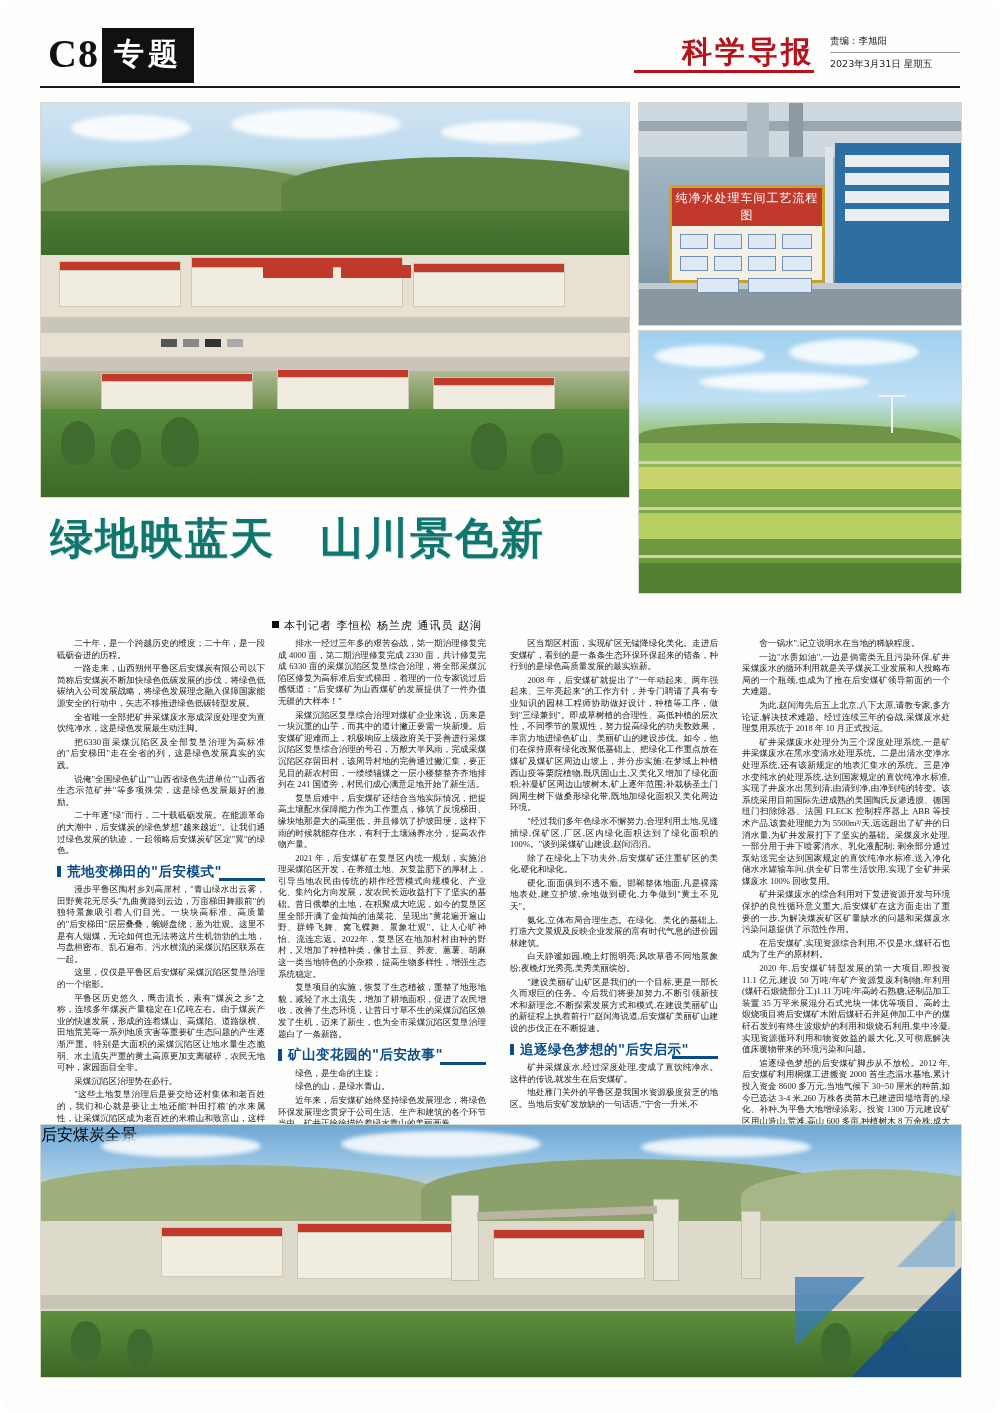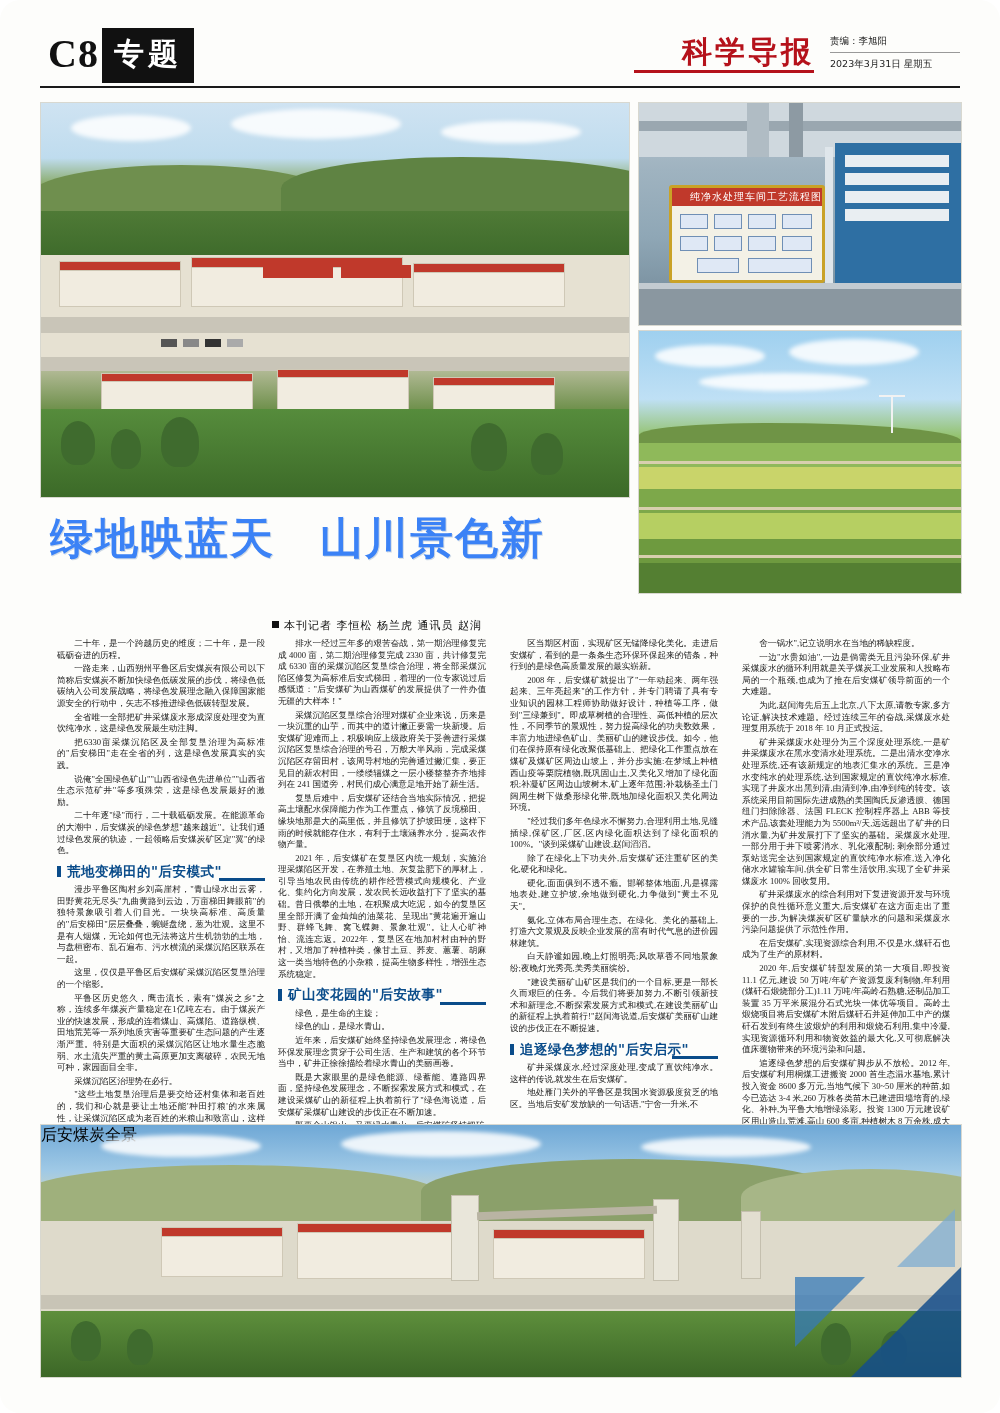--- a/index.html
+++ b/index.html
@@ -83,21 +83,21 @@
   #photo-tr{left:598px;top:78px;width:322px;height:222px;
     background:linear-gradient(to bottom,#b9c6cf 0%, #9fb3c0 30%, #8fa7b6 60%, #6f8594 100%);}
   
   #photo-br{left:598px;top:306px;width:322px;height:262px;
     background:linear-gradient(to bottom,#9fd0ef 0%, #bfe0f5 26%, #8fbf5f 42%, #76ab45 62%, #5c9336 100%);}
 
   
   .headline{
     position:absolute;left:10px;top:486px;width:560px;
     font-family:"DejaVu Sans", sans-serif;
-    font-size:43px;font-weight:bold;color:#3b82f6;
+    font-size:43px;font-weight:bold;color:#0f766e;
     letter-spacing:2px;
     white-space:nowrap;
     text-shadow:1px 1px 0 #cfd9e4;
   }
   .subhead{
     position:absolute;left:110px;top:560px;width:560px;
     font-family:"DejaVu Sans", sans-serif;
     font-size:15.5px;font-weight:bold;color:#111;
     letter-spacing:1px;white-space:nowrap;
   }
@@ -150,21 +150,21 @@
   }
   .deco span{position:absolute;display:block;}
 
   
   .panel{
     position:absolute;left:30px;top:82px;width:150px;height:92px;
     background:#f3f1e6;border:3px solid #c9a227;border-radius:3px;
     font-family:"DejaVu Sans", sans-serif;
   }
   .panel .ptitle{
-    background:#c0392b;color:#fff;font-size:10px;text-align:right;padding:2px 0;letter-spacing:1px;
+    background:#c0392b;color:#fff;font-size:12px;text-align:center;padding:2px 0;letter-spacing:1px;
   }
   .panel .pbody{position:relative;height:72px;}
   .pbox{position:absolute;background:#dfe8f5;border:1px solid #6f8fb5;font-size:4px;}
 </style>
 </head>
 <body>
 
 <div class="page">
  <div class="page-inner">
 
@@ -305,20 +305,21 @@
           <p>平鲁区历史悠久，鹰击流长，素有"煤炭之乡"之称，连续多年煤炭产量稳定在1亿吨左右。由于煤炭产业的快速发展，形成的连着煤山、高煤陷、道路纵横、田地荒芜等一系列地质灾害等重要矿生态问题的产生逐渐严重。特别是大面积的采煤沉陷区让地水量生态脆弱、水土流失严重的黄土高原更加支离破碎，农民无地可种，家园面目全非。</p>
           <p>采煤沉陷区治理势在必行。</p>
           <p>"这些土地复垦治理后是要交给还村集体和老百姓的，我们和心就是要让土地还能'种田打粮'的水来属性，让采煤沉陷区成为老百姓的米粮山和致富山，这样才对得起这片土地。对得起矿父老人。"后安煤矿董事长赵闰的朴的话语，流露的是他真挚的感悟。</p>
           <p>十多年来，后安煤矿按照国家关于矿山地质环境保护的原则，以相关的地质环境法则的地质，走到近三年采煤中规模化复垦，动用了大型机械、车辆百余台，治沟道、削边坡、平梯田、植杨条、疏草籽、修路面、铺</p>
         </div>
     <div class="col" id="col2">
           <p>排水一经过三年多的艰苦奋战，第一期治理修复完成 4000 亩，第二期治理修复完成 2330 亩，共计修复完成 6330 亩的采煤沉陷区复垦综合治理，将全部采煤沉陷区修复为高标准后安式梯田，着理的一位专家说过后感慨道："后安煤矿为山西煤矿的发展提供了一件办值无疆的大样本！"</p>
           <p>采煤沉陷区复垦综合治理对煤矿企业来说，历来是一块沉重的山芋，而其中的道计撇正要需一块新墁。后安煤矿迎难而上，积极响应上级政府关于妥善进行采煤沉陷区复垦综合治理的号召，万般大半风雨，完成采煤沉陷区存留田村，该周导村地的完善通过撇汇集，要正见目的新农村田，一缕缕辐煤之一层小楼整整齐齐地排列在 241 国道旁，村民们成心满意足地开始了新生活。</p>
           <p>复垦后难中，后安煤矿还结合当地实际情况，把提高土壤配水保障能力作为工作重点，修筑了反境梯田、缘块地那是大的高里低，并且修筑了护坡田埂，这样下雨的时候就能存住水，有利于土壤涵养水分，提高农作物产量。</p>
           <p>2021 年，后安煤矿在复垦区内统一规划，实施治理采煤陷区开发，在养殖土地、灰复盐肥下的厚材上，引导当地农民由传统的耕作经营模式向规模化、产业化、集约化方向发展，发农民长远收益打下了坚实的基础。昔日俄攀的土地，在积聚成大吃泥，如今的复垦区里全部开满了金灿灿的油菜花、呈现出"黄花遍开遍山野、群蜂飞舞、窝飞蝶舞、景象壮观"。让人心旷神怡、流连忘返。2022年，复垦区在地加村村由种的野村，又增加了种植种类，像甘土豆、荞麦、蕙薯、胡麻这一类当地特色的小杂粮，提高生物多样性，增强生态系统稳定。</p>
+          <p>复垦项目的实施，恢复了生态植被，重整了地形地貌，减轻了水土流失，增加了耕地面积，促进了农民增收，改善了生态环境，让昔日寸草不生的采煤沉陷区焕发了生机，迈来了新生，也为全市采煤沉陷区复垦治理题白了一条新路。</p>
           <div class="subtitle">矿山变花园的"后安故事"</div>
           <p>绿色，是生命的主旋；</p>
           <p>绿色的山，是绿水青山。</p>
           <p>近年来，后安煤矿始终坚持绿色发展理念，将绿色环保发展理念贯穿于公司生活、生产和建筑的各个环节当中，矿井正徐徐描绘着绿水青山的美丽画卷。</p>
           <p>既是大家眼里的是绿色能源、绿蓄能、遵路四界面，坚持绿色发展理念，不断探索发展方式和模式，在建设采煤矿山的新征程上执着前行了"绿色海说道，后安煤矿采煤矿山建设的步伐正在不断加速。</p>
           <p>既要金山银山，又要绿水青山。后安煤矿坚持把矿</p>
         </div>
     <div class="col" id="col3">
           <p>区当期区村面，实现矿区无锰降绿化美化。走进后安煤矿，看到的是一条条生态环保环保起来的错条，种行到的是绿色高质量发展的最实崭新。</p>
           <p>2008 年，后安煤矿就提出了"一年动起来、两年强起来、三年亮起来"的工作方针，并专门聘请了具有专业知识的园林工程师协助做好设计，种植等工序，做到"三绿兼到"。即成草树植的合理性、高低种植的层次性，不同季节的景观性，努力提高绿化的功夫数效果，丰富力地进绿色矿山、美丽矿山的建设步伐。如今，他们在保持原有绿化改聚低基础上、把绿化工作重点放在煤矿及煤矿区周边山坡上，并分步实施:在梦域上种植西山疫等栗院植物,既巩固山土,又美化又增加了绿化面积;补凝矿区周边山坡树木,矿上逐年范围;补栽杨圣土门阔周生树下做桑形绿化带,既地加绿化面积又美化周边环境。</p>

